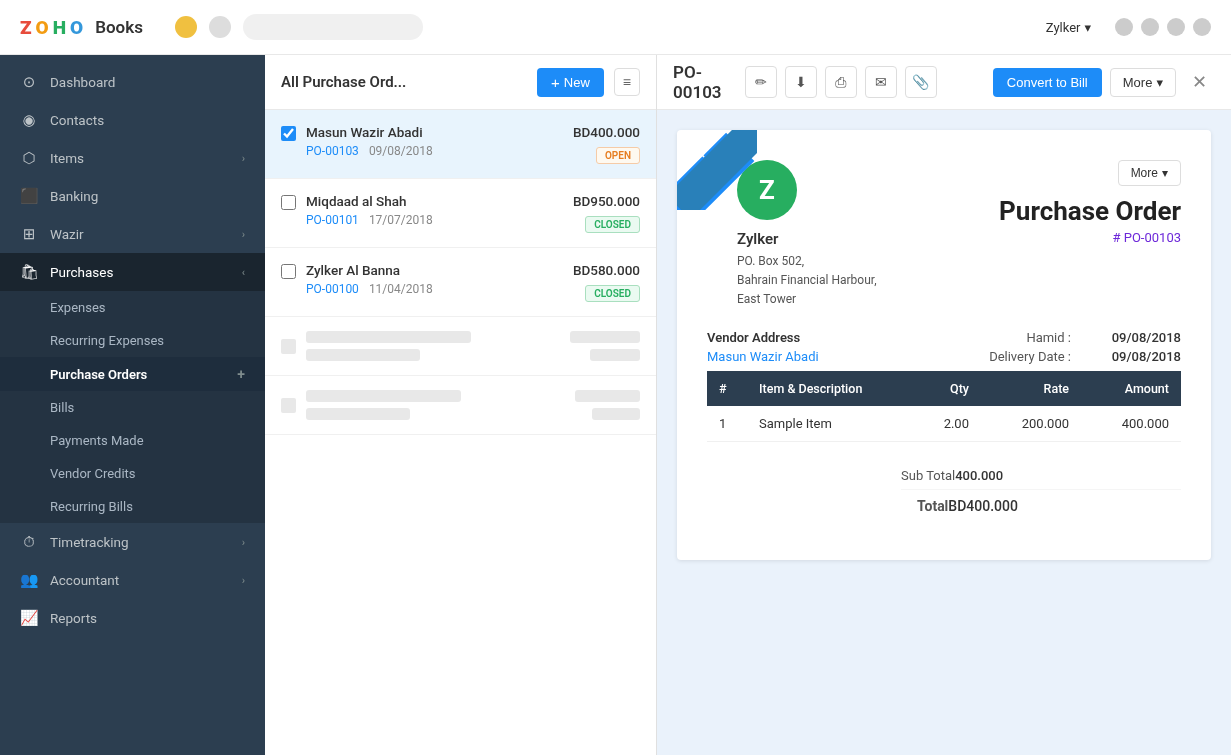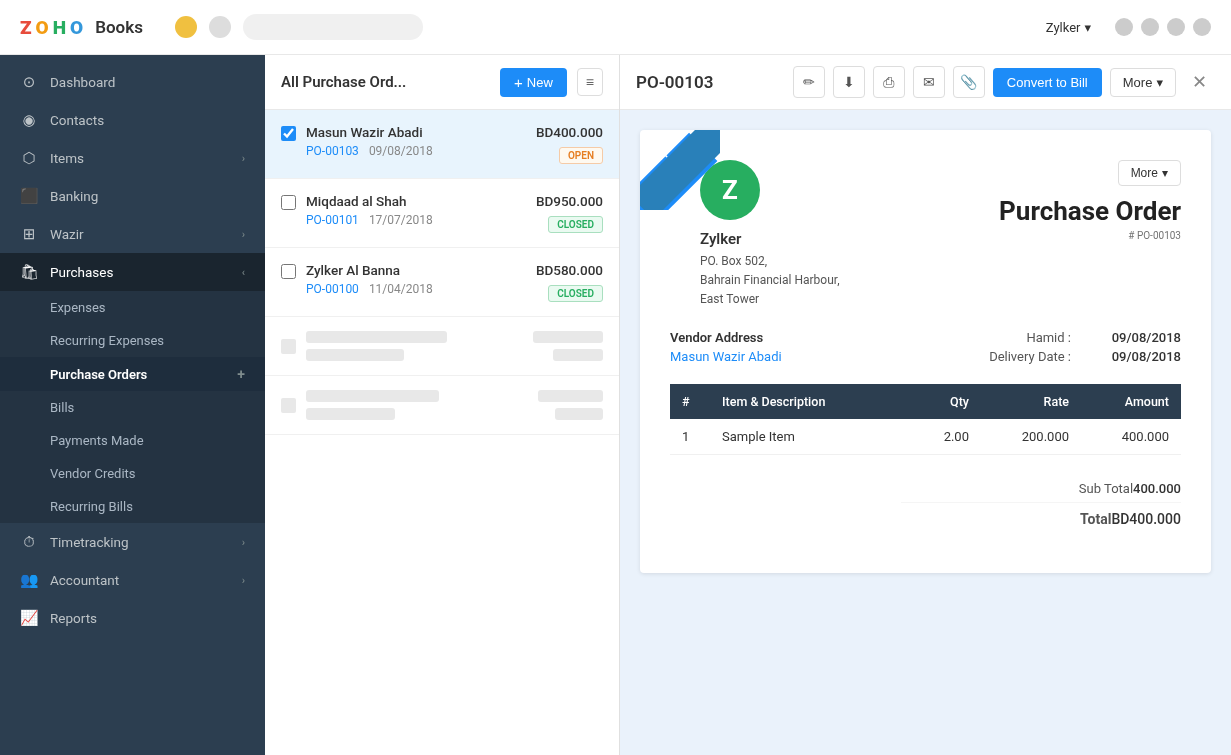--- a/index.html
+++ b/index.html
@@ -123,21 +123,21 @@
     
     .content-area {
       flex: 1;
       display: flex;
       overflow: hidden;
       background: #eaf2fb;
     }
 
     
     .list-panel {
-      width: 355px;
+      width: 392px;
       background: white;
       border-right: 1px solid #e0e0e0;
       display: flex;
       flex-direction: column;
       flex-shrink: 0;
     }
     .list-header {
       display: flex;
       align-items: center;
       padding: 0 16px;
@@ -289,20 +289,21 @@
     }
     .btn-convert {
       background: #1d8cf8;
       color: white;
       border: none;
       border-radius: 4px;
       padding: 7px 14px;
       font-size: 13px;
       cursor: pointer;
       font-weight: 500;
+      margin-left: 48px;
     }
     .btn-more {
       display: flex;
       align-items: center;
       gap: 4px;
       border: 1px solid #ddd;
       background: white;
       border-radius: 4px;
       padding: 6px 12px;
       font-size: 13px;
@@ -391,27 +392,27 @@
       text-align: right;
       margin-left: 40px;
     }
     .po-title {
       font-size: 26px;
       font-weight: 700;
       color: #222;
       margin-bottom: 4px;
     }
     .po-number {
-      font-size: 10px;
-      color: #737373;
+      font-size: 13px;
+      color: #6d28d9;
     }
     .po-address-section {
       display: flex;
       justify-content: flex-start;
-      margin-bottom: 16px;
+      margin-bottom: 3px;
     }
     .po-address-left {
       flex: 1;
     }
     .po-address-label {
       font-size: 13px;
       font-weight: 600;
       color: #333;
       margin-bottom: 4px;
     }
@@ -461,21 +462,21 @@
     }
     .po-table tbody td.right { text-align: right; }
 
     
     .po-totals {
       margin-left: auto;
       width: 280px;
     }
     .po-total-row {
       display: flex;
-      justify-content: flex-end;
+      justify-content: flex-start;
       padding: 6px 0;
       font-size: 13px;
       color: #333;
       border-bottom: 1px solid #f5f5f5;
     }
     .po-total-row.grand {
       font-weight: 700;
       font-size: 14px;
       border-bottom: none;
       padding-top: 8px;

